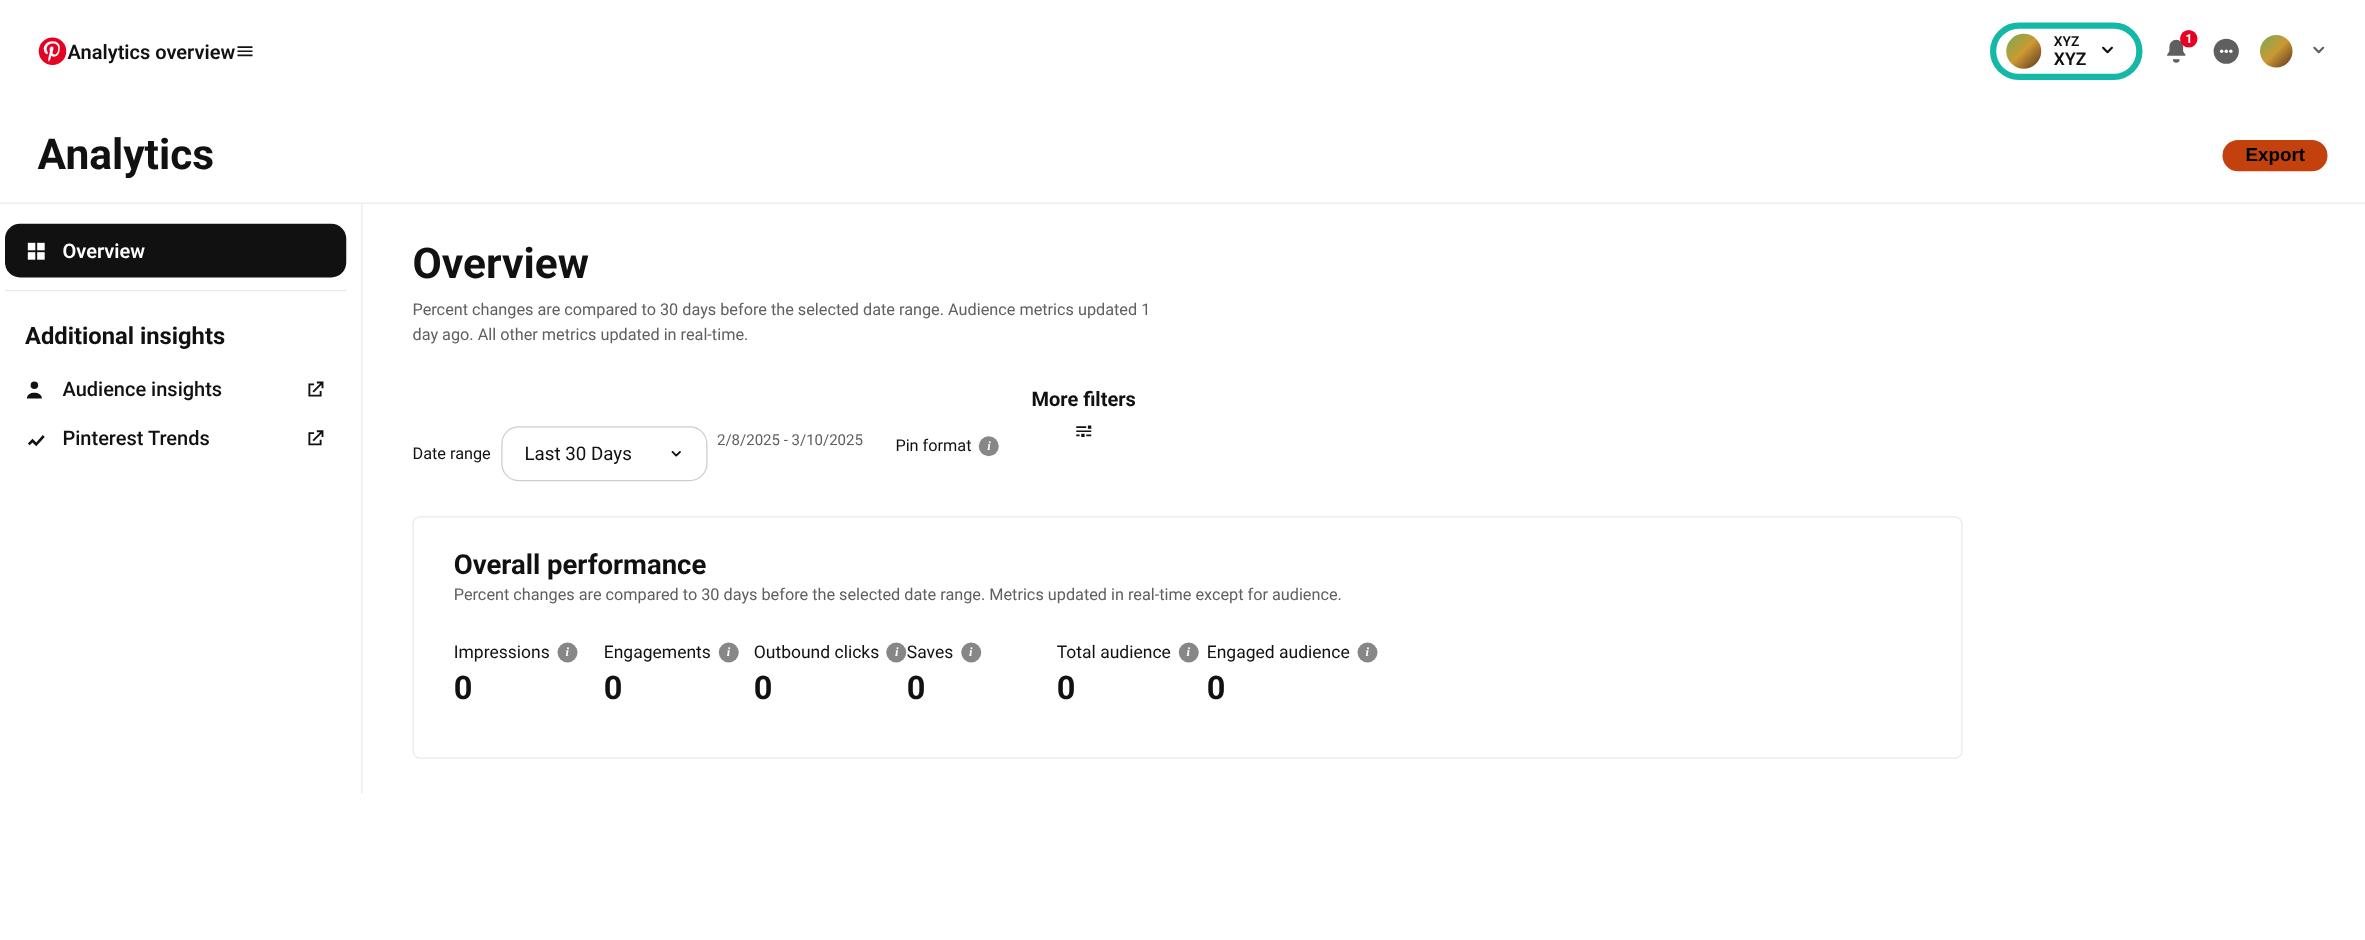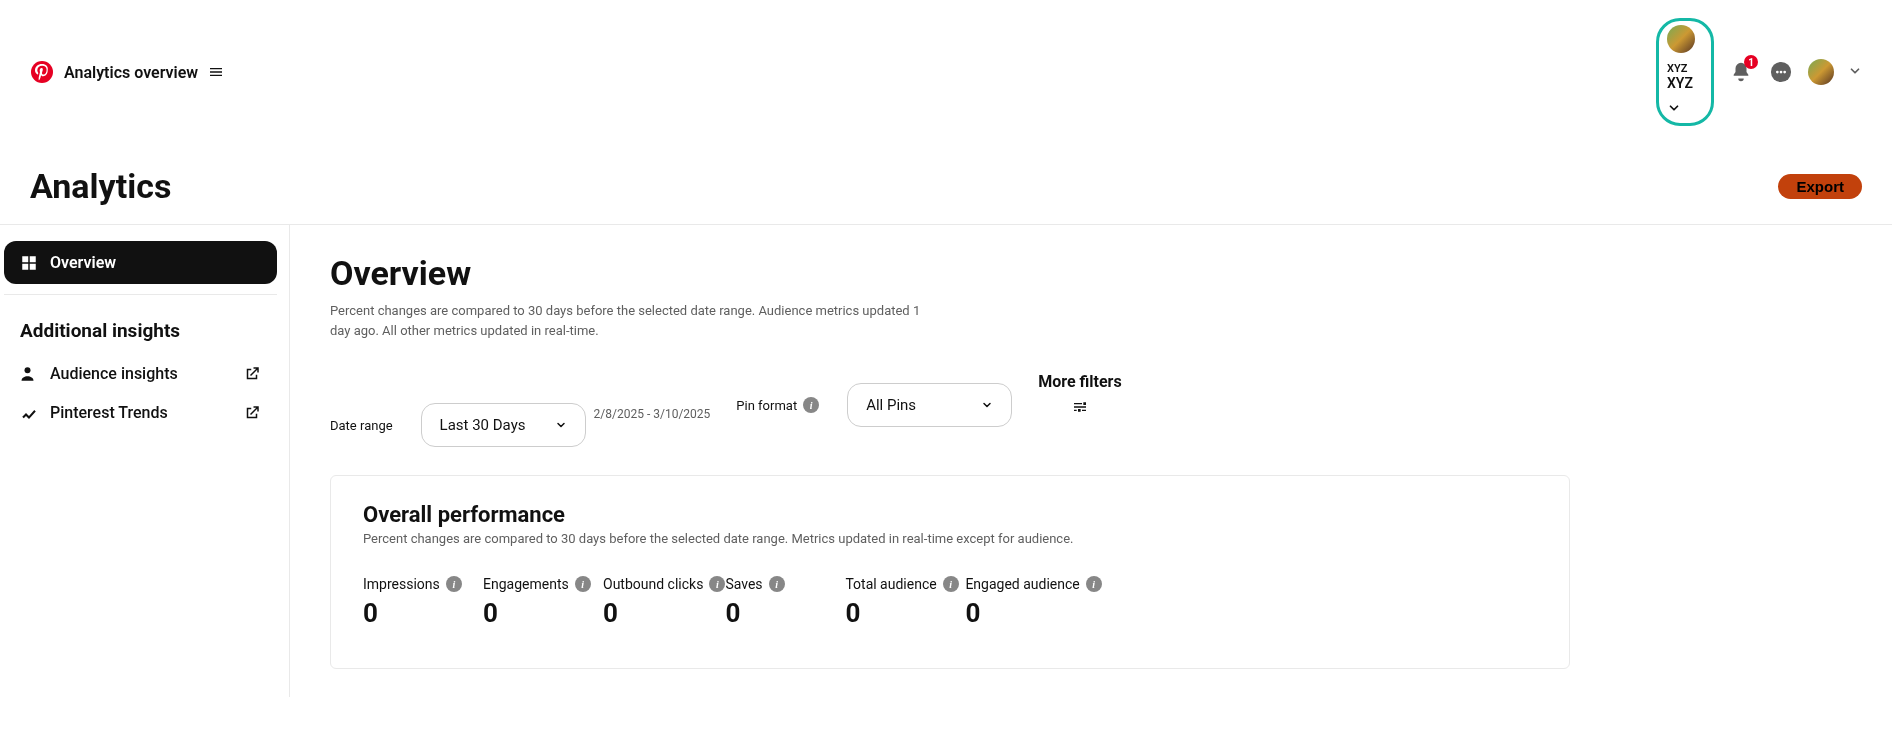--- a/index.html
+++ b/index.html
@@ -1,26 +1,26 @@
 <!DOCTYPE html>
 <html><head>
 <meta charset="utf-8">
 <style>
 * { box-sizing: border-box; margin: 0; padding: 0; }
 body { font-family: -apple-system, BlinkMacSystemFont, "Segoe UI", Roboto, Helvetica, Arial, sans-serif; background: #fff; color: #111; }
 
 .topbar { display: flex; align-items: center; justify-content: space-between; padding: 18px 30px 12px 30px; }
-.topbar-left { display: flex; align-items: center; gap: 10px; }
+.topbar-left { display: flex; align-items: center; gap: 0; }
 .logo { width: 24px; height: 24px; display: inline-flex; align-items: center; justify-content: center; }
 .topbar-title { font-size: 16px; font-weight: 600; color: #111; }
 .hamburger { display: inline-flex; }
 .hamburger svg { width: 16px; height: 16px; }
 
 .topbar-right { display: flex; align-items: center; gap: 14px; }
-.account-switcher { border: 3px solid #14b8a6; border-radius: 24px; padding: 4px 16px 4px 8px; display: flex; align-items: flex-start; gap: 10px; cursor: pointer; flex-direction: column; }
+.account-switcher { border: 5px solid #14b8a6; border-radius: 24px; padding: 4px 16px 4px 8px; display: flex; align-items: center; gap: 10px; cursor: pointer; }
 .account-avatar { width: 28px; height: 28px; border-radius: 50%; background: linear-gradient(135deg,#7a5, #c93, #532); }
 .account-text { display: flex; flex-direction: column; line-height: 1; }
 .account-text .line1 { font-size: 11px; font-weight: 600; color: #111; }
 .account-text .line2 { font-size: 14px; font-weight: 600; color: #111; margin-top:2px;}
 .chevron-down svg { width: 14px; height: 14px; }
 
 .circle-icon-btn { width: 26px; height: 26px; border-radius: 50%; display: inline-flex; align-items: center; justify-content: center; cursor: pointer; position: relative; }
 .circle-icon-btn svg { width: 22px; height: 22px; fill:#5f5f5f; }
 .badge { position:absolute; top:-4px; right:-4px; background:#e60023; color:#fff; font-size:10px; font-weight:700; border-radius:50%; width:14px; height:14px; display:flex; align-items:center; justify-content:center; }
 .mini-avatar { width: 26px; height: 26px; border-radius: 50%; background: linear-gradient(135deg,#7a5, #c93, #532); cursor:pointer; }
@@ -42,21 +42,21 @@
 .side-link svg { width:18px; height:18px; fill:#111; }
 
 .main { flex:1; padding: 28px 40px; }
 .overview-h { font-size:34px; font-weight:700; margin-bottom: 8px;}
 .overview-sub { font-size:13px; color:#5f5f5f; max-width: 600px; line-height:1.5; }
 
 .filters { display:flex; align-items:flex-end; gap: 26px; margin-top: 32px; }
 .filter-col { display:flex; flex-direction:row; gap:8px; }
 .filter-label { font-size:13px; color:#111; display:flex; align-items:center; gap:6px;}
 .info-icon { width:16px; height:16px; border-radius:50%; background:#878787; color:#fff; display:inline-flex; align-items:center; justify-content:center; font-size:10px; font-weight:700; font-family: Georgia, serif; font-style: italic;}
-.select-box { border:1px solid #cdcdcd; border-radius: 14px; padding: 12px 18px; min-width: 165px; display:flex; align-items:center; justify-content:space-between; font-size:15px; cursor:pointer; gap:20px;margin-left:20px;}
+.select-box { border:1px solid #cdcdcd; border-radius: 14px; padding: 12px 18px; min-width: 165px; display:flex; align-items:center; justify-content:space-between; font-size:15px; cursor:pointer; gap:20px;}
 .select-box svg { width:12px; height:12px; }
 .date-sub { font-size:12px; color:#5f5f5f; margin-top:4px;}
 .more-filters { display:flex; align-items:center; gap:8px; font-size:16px; font-weight:700; cursor:pointer; padding-bottom:12px;}
 .more-filters svg { width:16px; height:16px; }
 
 .perf-card { border:1px solid #e9e9e9; border-radius: 6px; padding: 26px 32px 40px 32px; margin-top: 28px; max-width: 1240px;}
 .perf-title { font-size:22px; font-weight:700; }
 .perf-sub { font-size:13px; color:#5f5f5f; margin-top:4px;}
 .metrics-row { display:flex; margin-top: 30px; flex-wrap: wrap;}
 .metric { min-width:120px; }
@@ -174,26 +174,20 @@
               <path d="M6 9l6 6 6-6" fill="none" stroke="#111" stroke-width="3" stroke-linecap="round" stroke-linejoin="round"></path>
             </svg>
         </div>
         <span class="date-sub">2/8/2025 - 3/10/2025</span>
       </div>
       <div class="filter-col" style="padding-bottom:20px;">
         <span class="filter-label">
           <span>Pin format</span>
           <span class="info-icon">i</span>
         </span>
-        <div class="select-box">
-          <span>All Pins</span>
-          <svg viewBox="0 0 24 24">
-              <path d="M6 9l6 6 6-6" fill="none" stroke="#111" stroke-width="3" stroke-linecap="round" stroke-linejoin="round"></path>
-            </svg>
-        </div>
       </div>
       <div class="more-filters" style="padding-bottom:32px;flex-direction:column;">
         <span>More filters</span>
         <svg viewBox="0 0 24 24">
             <path d="M3 6h12v2H3zM17 5h4v4h-4zM3 16h4v2H3zM9 15h4v4H9zM15 16h6v2h-6zM3 11h18v2H3z" fill="#111"></path>
           </svg>
       </div>
     </div>
 
     <div class="perf-card">

